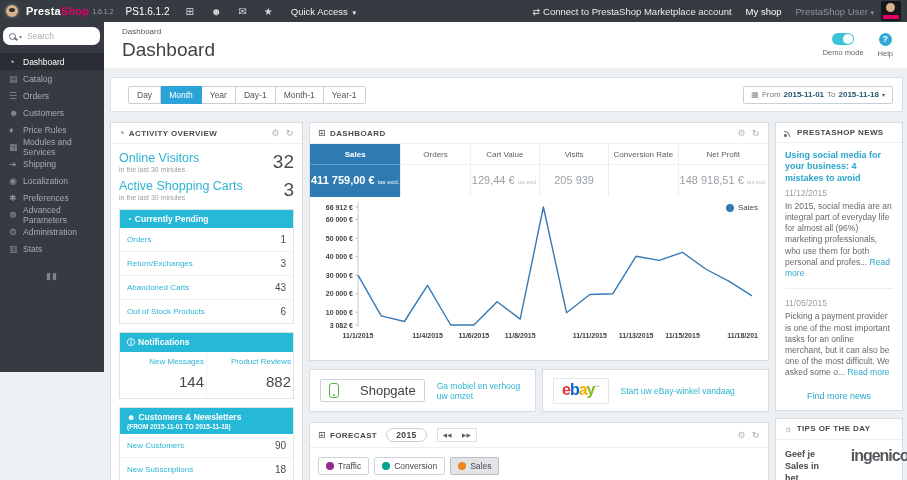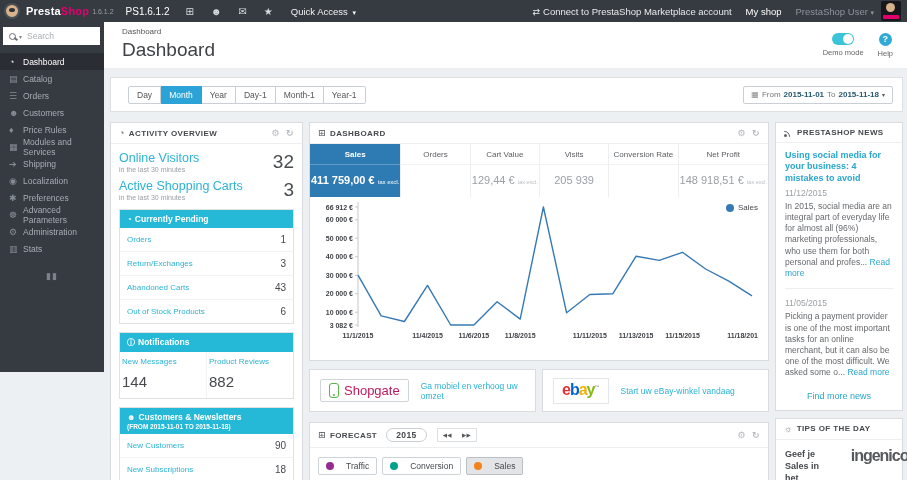--- a/index.html
+++ b/index.html
@@ -29,21 +29,21 @@
   .marketplace .mk-icon { font-size:9px; margin-right:3px; }
   .myshop { margin:0 14px; color:#fff; cursor:pointer; }
   .usermenu { color:#8e959c; cursor:pointer; }
   .usermenu .caret { font-size:7px; }
   .avatar { width:20px; height:20px; margin-left:7px; background:#17181b; border-radius:2px; position:relative; flex:none; }
   .avatar::before { content:''; position:absolute; top:2px; left:5px; width:9px; height:9px; border-radius:50%; background:#d8b28a; }
   .avatar::after { content:''; position:absolute; bottom:2px; left:2px; right:2px; height:4px; background:#e3006d; border-radius:1px; }
 
   
   .sidebar { position:absolute; top:22px; left:0; bottom:0; width:104px; background:#363a41; }
-  .searchbox { margin:5px 4px 8px 3px; height:18px; background:#fff; border-radius:0; display:flex; align-items:center; padding:0 6px; gap:3px; }
+  .searchbox { margin:5px 4px 8px 3px; height:18px; background:#fff; border-radius:7px; display:flex; align-items:center; padding:0 6px; gap:3px; }
   .mag { width:7px; height:7px; border:1.5px solid #6b7075; border-radius:50%; position:relative; flex:none; }
   .mag::after { content:''; position:absolute; width:4px; height:1.5px; background:#6b7075; right:-3px; bottom:-1px; transform:rotate(40deg); }
   .searchbox .s-caret { font-size:6px; color:#888; }
   .searchbox input { border:none; outline:none; width:58px; font-size:8.5px; color:#555; font-family:inherit; }
   .searchbox input::placeholder { color:#a9aeb3; }
   .nav-item { display:flex; align-items:center; height:17px; padding-left:9px; color:#a6adb4; font-size:8.5px; cursor:pointer; }
   .nav-item .nav-icon { width:14px; font-size:9px; color:#868e95; flex:none; }
   .nav-item.active { background:#2a2d33; color:#fff; }
   .nav-item.active .nav-icon { color:#e1e4e6; }
   .collapse-btn { margin-top:14px; text-align:center; color:#7c838a; font-size:9px; letter-spacing:1px; cursor:pointer; }
@@ -89,21 +89,21 @@
   .bigstat .bs-value { font-size:19px; color:#4a4d50; font-weight:400; }
   .section { border:1px solid #dfe3e6; margin-top:8px; }
   .section-header { background:#25b9d7; color:#fff; padding:4px 7px; font-size:8.5px; font-weight:bold; }
   .section-header .sh-icon { font-size:8px; margin-right:3px; }
   .section-header .sh-sub { font-size:6.5px; font-weight:bold; display:block; margin-top:1px; }
   .srow { display:flex; justify-content:space-between; align-items:center; padding:6px 7px; border-bottom:1px solid #f0f2f3; font-size:8px; }
   .srow:last-child { border-bottom:none; }
   .srow .srow-label { color:#2db3d4; cursor:pointer; }
   .srow .srow-value { color:#46494d; font-size:10px; }
   .notif-cols { display:flex; }
-  .notif-col { flex:1; text-align:left; padding:5px 2px 8px; }
+  .notif-col { flex:1; text-align:right; padding:5px 2px 8px; }
   .notif-col + .notif-col { border-left:1px solid #f0f2f3; }
   .notif-label { color:#2db3d4; font-size:8px; cursor:pointer; }
   .notif-value { color:#46494d; font-size:15px; margin-top:7px; }
 
   
   .kpi-row { display:flex; }
   .kpi { flex:1; text-align:center; border-right:1px solid #eceef0; cursor:pointer; }
   .kpi:last-child { border-right:none; }
   .kpi-label { font-size:8px; color:#5b5e62; padding:6px 2px 5px; border-bottom:1px solid #f0f2f3; }
   .kpi-value { font-size:11px; color:#9aa0a5; padding:9px 1px 11px; white-space:nowrap; }
@@ -115,32 +115,32 @@
   .chart-wrap { position:relative; height:163px; }
   .chart-legend { position:absolute; top:6px; right:10px; display:flex; align-items:center; gap:4px; font-size:8px; color:#46494d; }
   .legend-dot { width:8px; height:8px; border-radius:50%; }
 
   
   .modules-row { display:flex; gap:6px; margin-top:8px; }
   .module-card { flex:1; background:#fff; border:1px solid #d8dce0; height:43px; display:flex; align-items:center; padding:0 10px; gap:12px; }
   .shopgate-logo { display:flex; align-items:center; gap:5px; border:1px solid #cfd4d8; padding:3px 8px; border-radius:2px; }
   .sg-phone { width:10px; height:15px; border:1.5px solid #58b547; border-radius:3px; position:relative; flex:none; }
   .sg-phone::after { content:''; position:absolute; bottom:1px; left:50%; margin-left:-1px; width:2px; height:2px; border-radius:50%; background:#58b547; }
-  .sg-text { color:#be185d; font-size:13px; }
+  .sg-text { color:#404040; font-size:13px;margin-left:16px; }
   .ebay-logo { background:#fff; border:1px solid #e4e7ea; padding:2px 8px 4px; font-size:16px; font-weight:bold; letter-spacing:-1px; }
   .ebay-logo sup { font-size:5px; color:#999; letter-spacing:0; }
   .module-link { font-size:8.5px; color:#2db3d4; cursor:pointer; }
 
   
   .forecast { margin-top:10px; height:120px; }
   .year-pill { border:1px solid #c9cfd4; border-radius:9px; padding:1px 9px; font-size:8.5px; color:#46494d; margin-left:5px; }
   .pager { display:flex; border:1px solid #dce0e3; margin-left:6px; align-self:stretch; }
   .pager span { padding:2px 5px; font-size:5.5px; color:#55585c; cursor:pointer; display:flex; align-items:center; }
   .forecast-legend { display:flex; gap:5px; padding:9px 8px; }
-  .flegend-btn { display:flex; align-items:center; gap:12px; border:1px solid #ced3d7; background:#fff; padding:3px 7px; font-size:8.5px; color:#46494d; border-radius:2px; cursor:pointer; }
+  .flegend-btn { display:flex; align-items:center; gap:4px; border:1px solid #ced3d7; background:#fff; padding:3px 7px; font-size:8.5px; color:#46494d; border-radius:2px; cursor:pointer; }
   .flegend-btn .dot { width:8px; height:8px; border-radius:50%; }
   .flegend-btn.active { background:#e2e4e6; border-color:#b9bfc4; }
 
   
   .rss { position:relative; width:9px; height:9px; overflow:hidden; flex:none; }
   .rss::before { content:''; position:absolute; bottom:0; left:0; width:3px; height:3px; border-radius:50%; background:#5c6065; }
   .rss::after { content:''; position:absolute; bottom:-5px; left:-5px; width:9px; height:9px; border:1.5px solid #5c6065; border-radius:50%; }
   .news-body { padding:7px 9px 9px; }
   .article-title { color:#2aa6cd; font-size:9px; font-weight:bold; line-height:1.25; cursor:pointer; }
   .article-date { color:#9aa0a5; font-size:8.5px; margin:4px 0 3px; }

